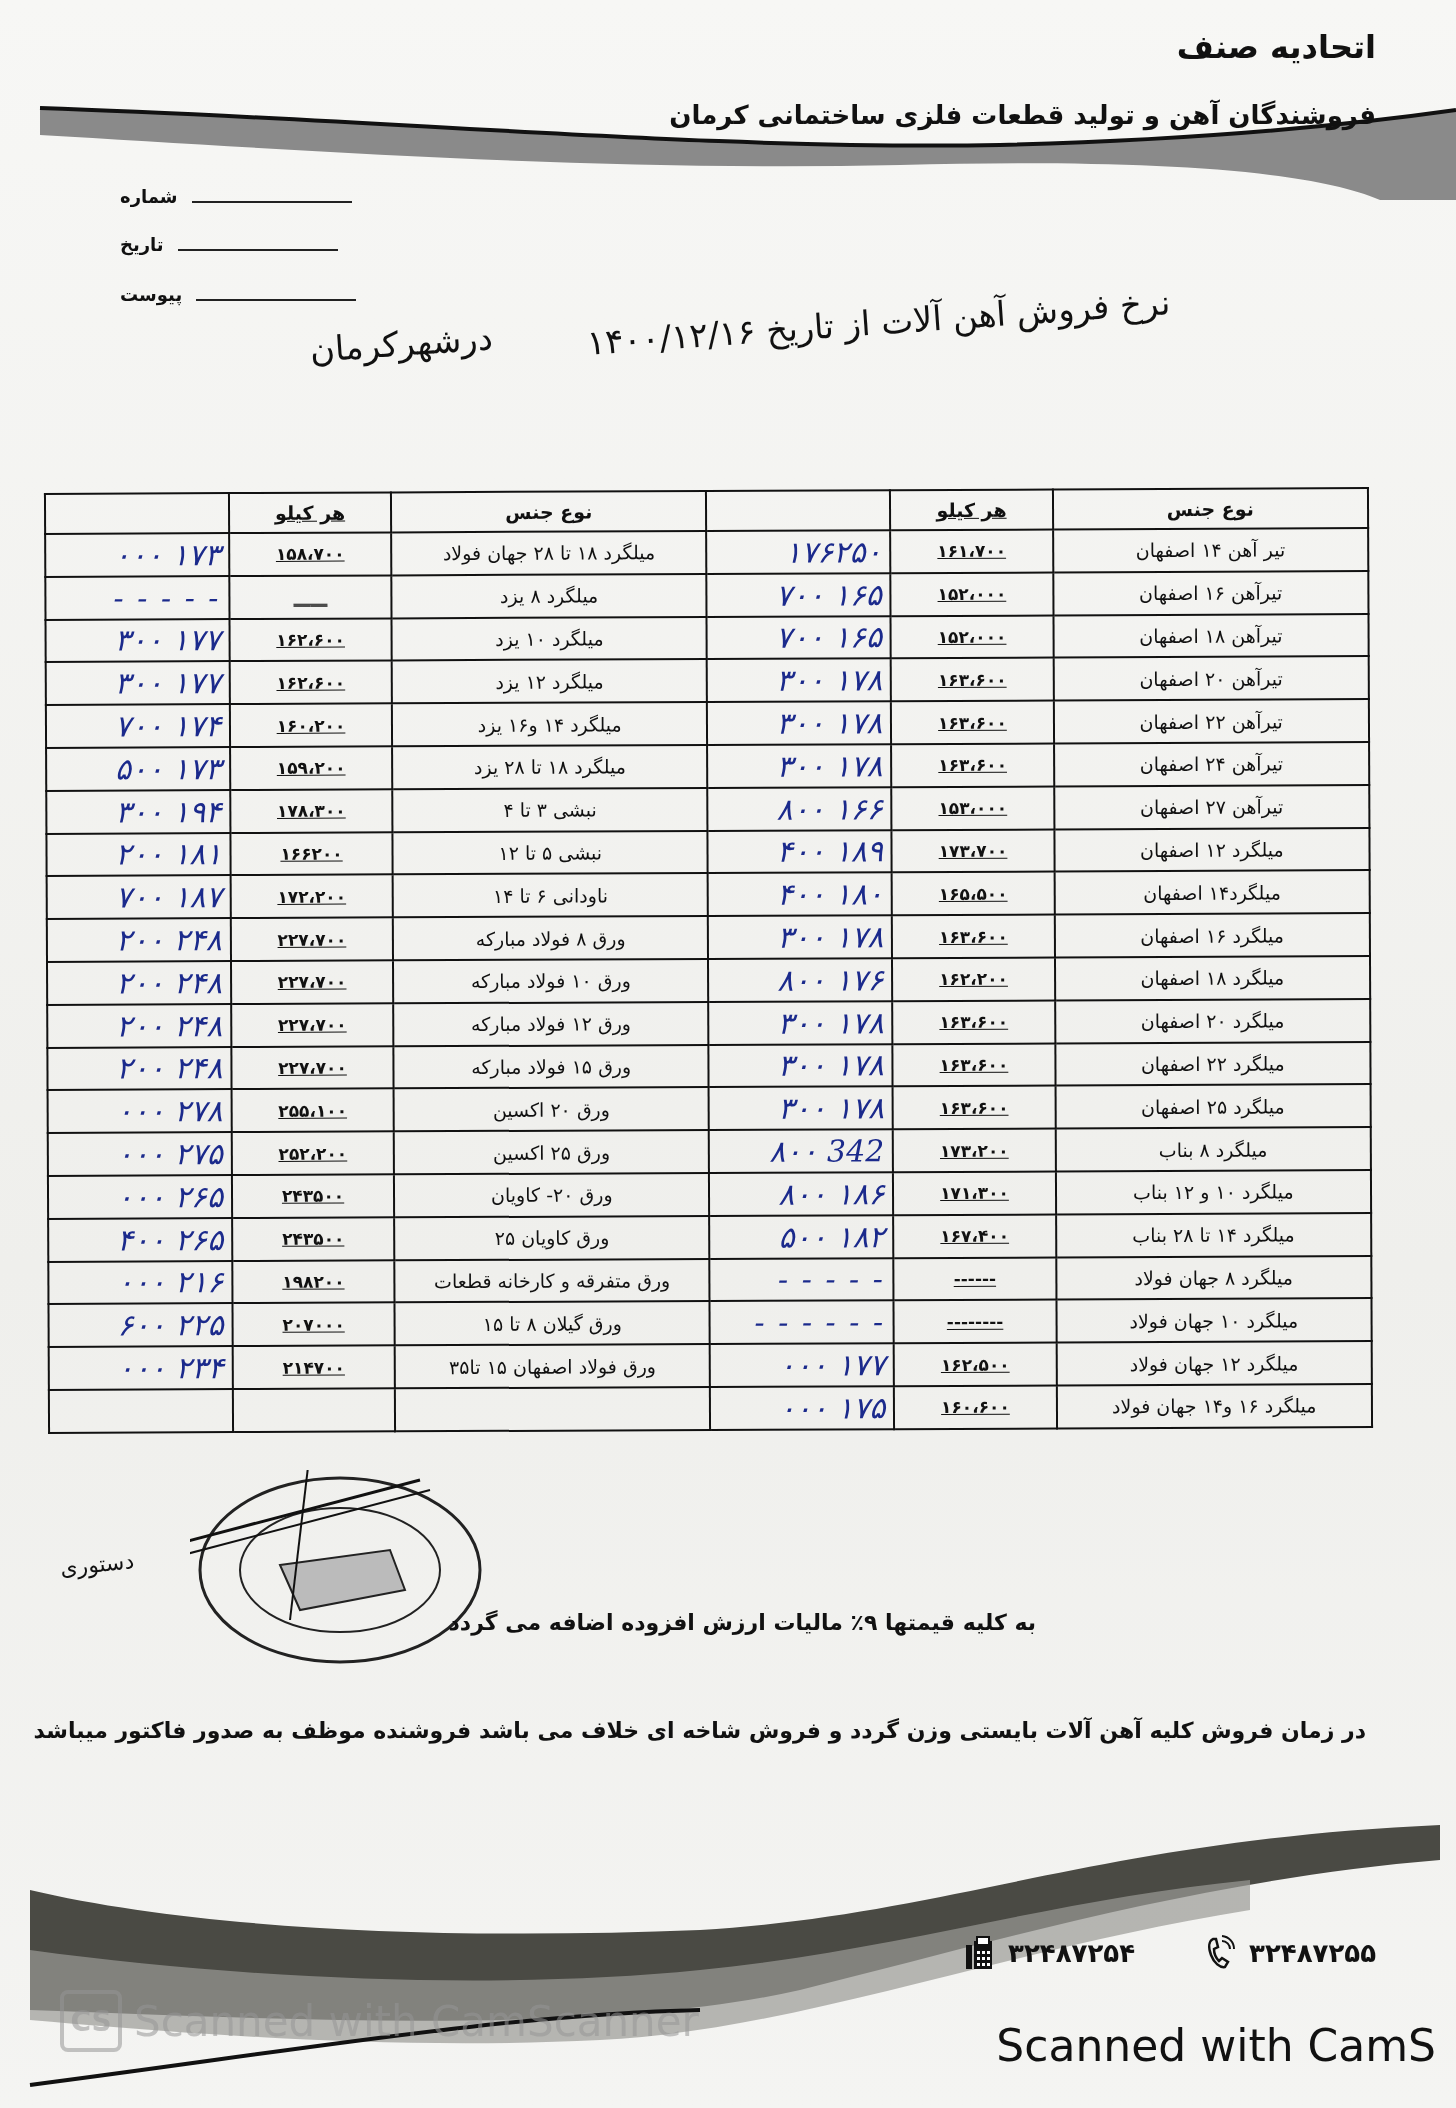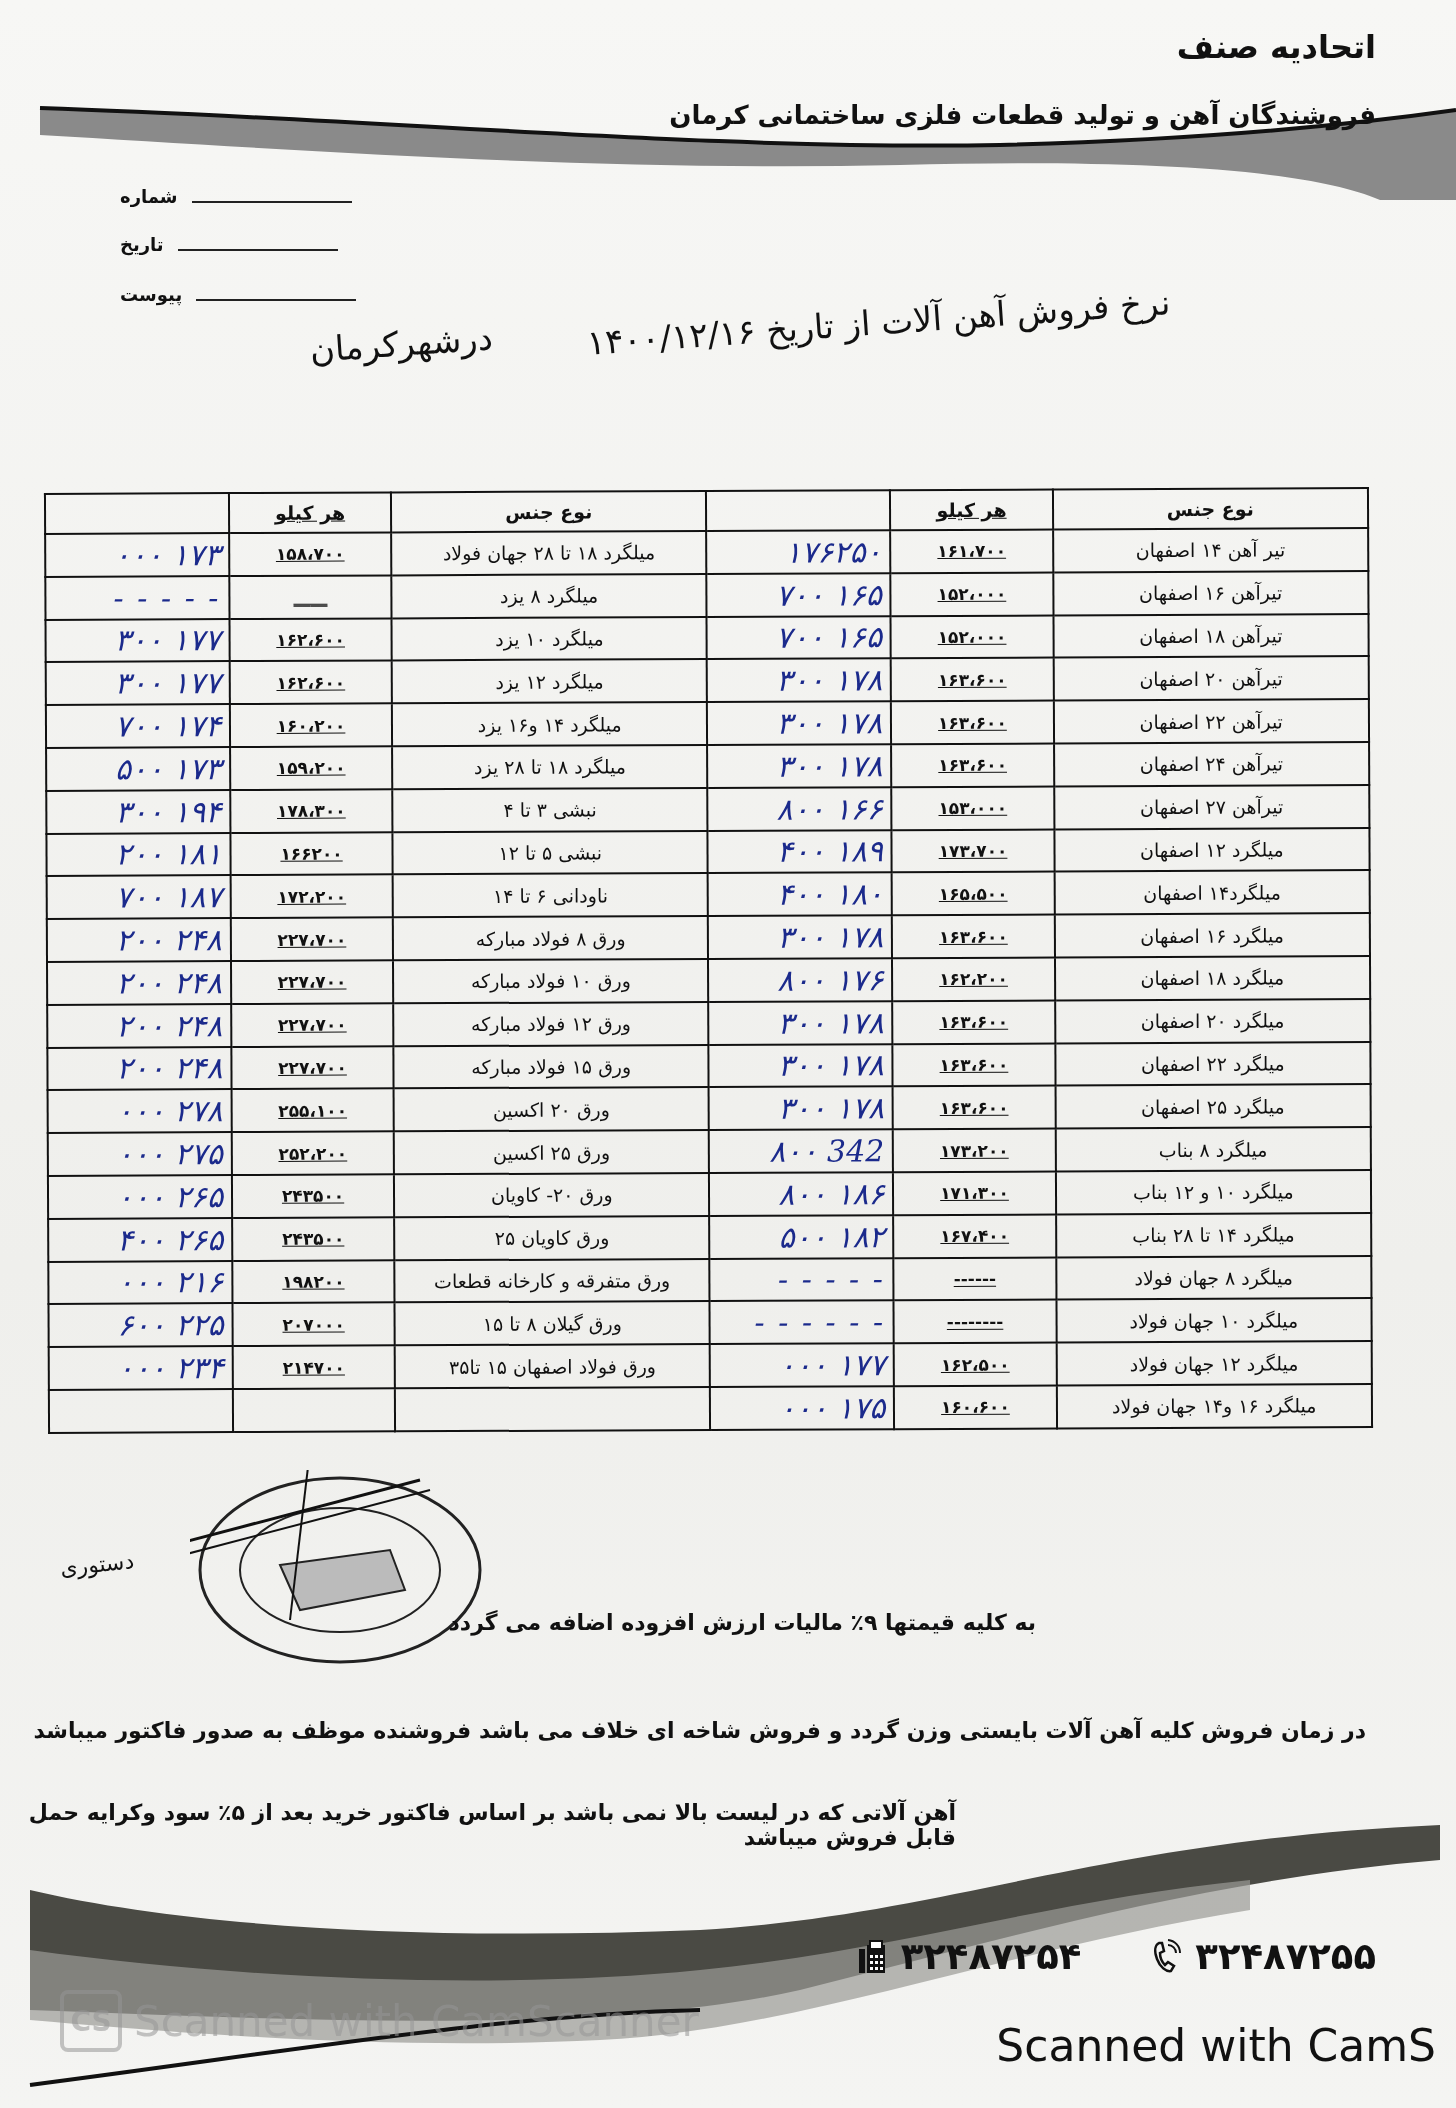--- a/index.html
+++ b/index.html
@@ -35,21 +35,21 @@
 
   
   .note { position: absolute; direction: rtl; font-size: 22px; font-weight: bold; }
   .note1 { right: 420px; top: 1610px; }
   .note2 { right: 90px; top: 1718px; }
   .note3 { right: 500px; top: 1800px; }
   .sig { position: absolute; left: 60px; top: 1552px; font-size: 22px; direction: rtl; transform: rotate(-6deg); }
 
   .stamp { position: absolute; left: 190px; top: 1470px; width: 300px; height: 200px; }
 
-  .phones { position: absolute; top: 1935px; right: 80px; display: flex; gap: 70px; direction: ltr; font-size: 37px; font-weight: bold; }
+  .phones { position: absolute; top: 1935px; right: 80px; display: flex; gap: 70px; direction: ltr; font-size: 26px; font-weight: bold; }
   .phones .ph { display: flex; align-items: center; gap: 14px; }
   .icon-svg { width: 30px; height: 36px; }
 
   .watermark { position: absolute; left: 60px; top: 1990px; font-size: 42px; color: rgba(150,150,150,0.55); display: flex; align-items: center; gap: 12px; }
   .wm-logo { width: 54px; height: 54px; border: 4px solid rgba(150,150,150,0.55); border-radius: 8px; display: flex; align-items: center; justify-content: center; font-size: 28px; font-weight: bold; }
   .wm-right { position: absolute; right: 20px; top: 2020px; font-size: 44px; color: #111; }
 </style>
 </head>
 <body>
 
@@ -267,21 +267,20 @@
     <ellipse cx="150" cy="100" rx="100" ry="62" fill="none" stroke="#222" stroke-width="2"></ellipse>
     <polygon points="90,95 200,80 215,120 110,140" fill="#bbb" stroke="#222" stroke-width="2"></polygon>
     <path d="M-150,110 L230,10" stroke="#111" stroke-width="3"></path>
     <path d="M-140,120 L240,20" stroke="#111" stroke-width="2"></path>
     <path d="M100,150 L120,-20" stroke="#111" stroke-width="2"></path>
   </svg>
   <div class="sig">دستوری</div>
 
   <div class="note note1">به کلیه قیمتها ۹٪ مالیات ارزش افزوده اضافه می گردد</div>
   <div class="note note2">در زمان فروش کلیه آهن آلات بایستی وزن گردد و فروش شاخه ای خلاف می باشد فروشنده موظف به صدور فاکتور میباشد</div>
-  <div class="note note3">آهن آلاتی که در لیست بالا نمی باشد بر اساس فاکتور خرید بعد از ۵٪ سود وکرایه حمل قابل فروش میباشد</div>
 
   <svg class="wave-bot" viewBox="0 0 1456 288" preserveAspectRatio="none">
     <path d="M30,70 C200,110 450,120 700,110 C950,95 1100,20 1440,5 L1440,40 C1200,60 1000,120 800,170 C600,215 300,200 30,190 Z" fill="#4a4a44"></path>
     <path d="M30,130 C250,160 500,170 700,150 C900,130 1050,80 1250,60 L1250,90 C1000,130 800,210 600,220 C400,230 200,215 30,200 Z" fill="#9a9a96" opacity="0.7"></path>
     <path d="M30,265 C300,230 500,195 700,190" stroke="#111" stroke-width="4" fill="none"></path>
   </svg>
 
   <div class="phones">
     <div class="ph">
       <svg class="icon-svg" viewBox="0 0 30 36">

